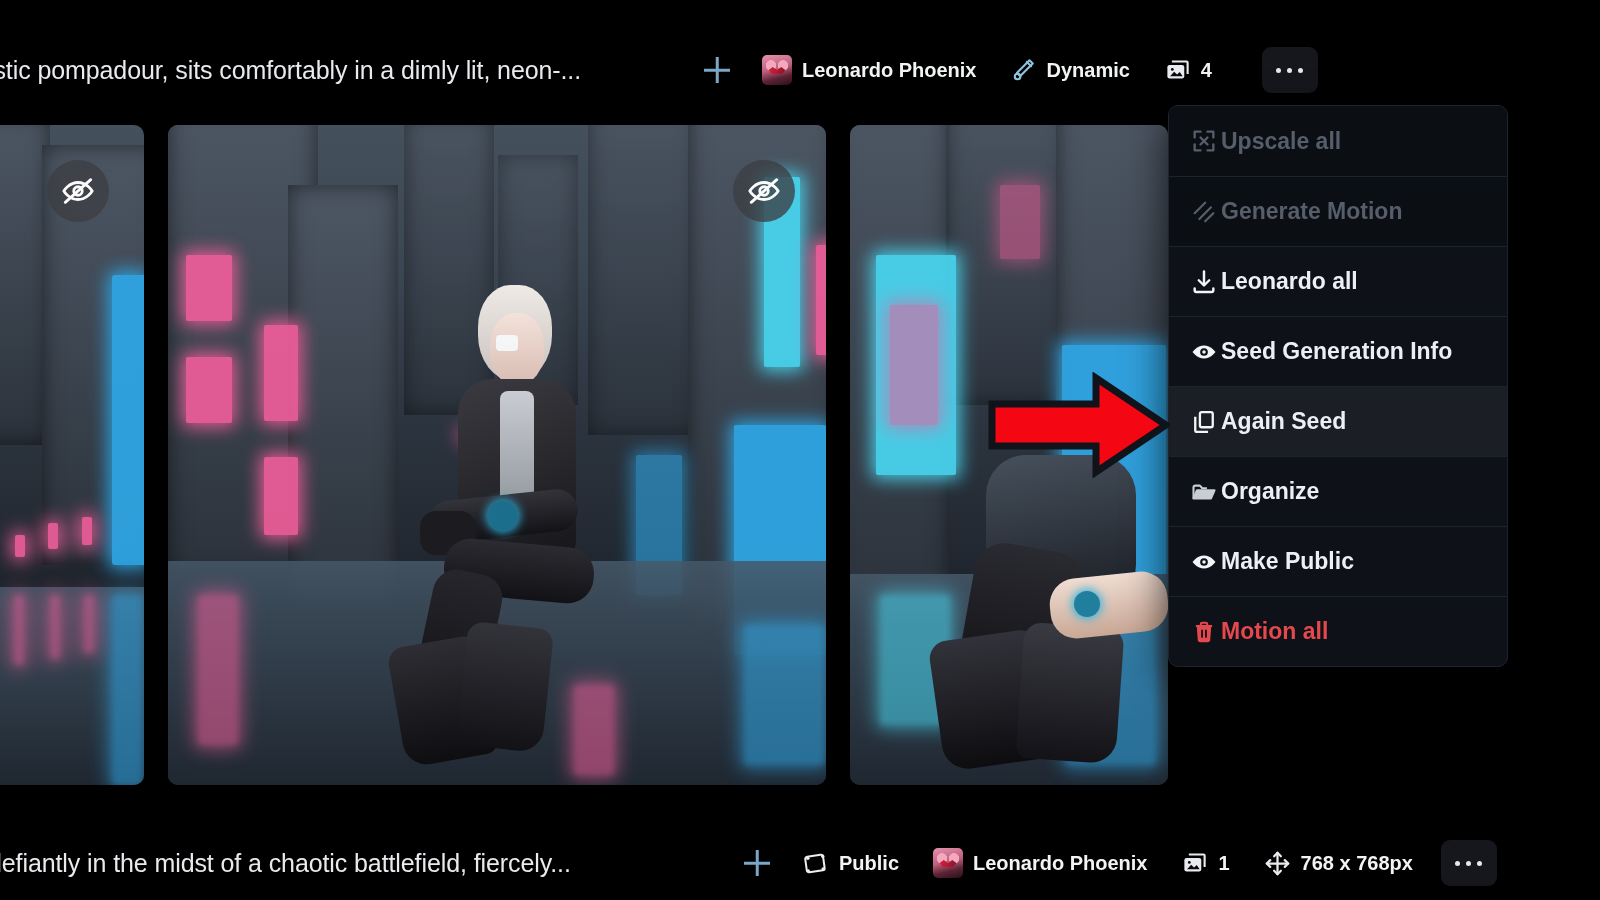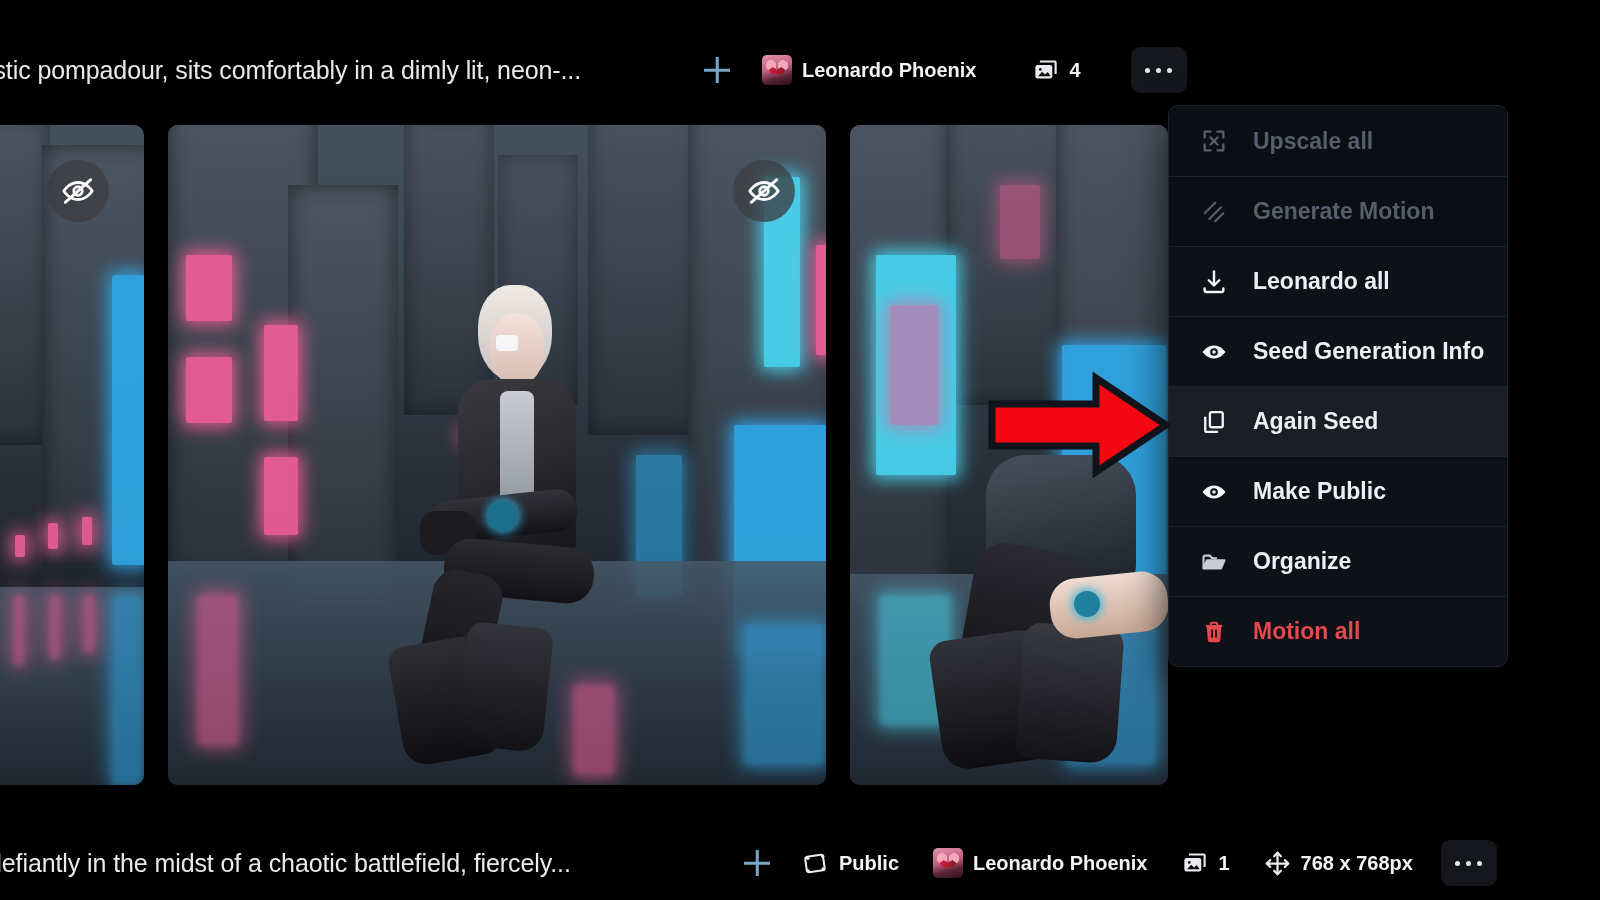--- a/index.html
+++ b/index.html
@@ -116,21 +116,21 @@
   
   #menu {
     position:absolute; left:1168px; top:105px; width:340px;
     background:#0e1117; border-radius:10px;
     border:1px solid #1d2430;
     box-shadow:0 14px 42px rgba(0,0,0,.75);
     overflow:hidden; z-index:40;
   }
   .menu-item {
     display:flex; align-items:center; height:70px;
-    padding-left:28px; gap:22px;
+    padding-left:18px; 
     border-top:1px solid #1b2230;
     color:#eceff3; font-size:23px; font-weight:700;
     white-space:nowrap;
   }
   .menu-item:first-child { border-top:none; }
   .menu-item .mi-icon {
     width:34px; display:flex; align-items:center; justify-content:center;
     flex:0 0 auto;
   }
   .menu-item.disabled { color:#575e6b; background:#0b0e13; }
@@ -260,20 +260,30 @@
     <div class="tb-gap"></div>
     <div class="plus-btn" title="Add"></div>
 
     <div class="tb-gap"></div>
     <div class="tb-item">
       <span class="avatar"></span>
       <span>Leonardo Phoenix</span>
     </div>
 
     <div class="tb-gap"></div>
+    <div class="tb-item">
+      <span>
+        <svg class="icon-svg" width="26" height="26" viewBox="0 0 24 24" fill="none" stroke="#8fc4de" stroke-width="1.9" stroke-linecap="round" stroke-linejoin="round">
+          <path d="M15.5 4.5l4 4"></path>
+          <path d="M18 3l3 3-11.5 11.5-3-3z"></path>
+          <circle cx="7" cy="18" r="2.6"></circle>
+        </svg>
+      </span>
+      <span>Dynamic</span>
+    </div>
 
     <div class="tb-gap"></div>
     <div class="tb-item">
       <span>
         <svg class="icon-svg" width="27" height="27" viewBox="0 0 24 24" fill="none" stroke="#e9ebee" stroke-width="1.9" stroke-linejoin="round">
           <path d="M7 4h13a1 1 0 0 1 1 1v10"></path>
           <rect x="3" y="7" width="15" height="12" rx="2" fill="#e9ebee" stroke="none"></rect>
           <path d="M5.4 17l3.6-4 2.6 2.6 2.4-2.2 2.6 3.6z" fill="#0a0a0a" stroke="none"></path>
           <circle cx="7.4" cy="11" r="1.25" fill="#0a0a0a" stroke="none"></circle>
         </svg>
@@ -398,37 +408,37 @@
         <svg class="icon-svg" width="28" height="28" viewBox="0 0 24 24" fill="none" stroke="#f2f4f7" stroke-width="2" stroke-linejoin="round">
           <rect x="8.5" y="3.5" width="11" height="13" rx="1.6"></rect>
           <path d="M15.5 20.5H6a1.5 1.5 0 0 1-1.5-1.5V7.5"></path>
         </svg>
       </span>
       <span>Again Seed</span>
     </div>
 
     <div class="menu-item">
       <span class="mi-icon">
+        <svg class="icon-svg" width="28" height="28" viewBox="0 0 24 24" fill="none" stroke="#c9cdd4" stroke-width="1.8" stroke-linejoin="round">
+          <path d="M3 17.5V8a1.5 1.5 0 0 1 1.5-1.5h4l2 2.3h4"></path>
+          <path d="M3 17.5l3-7h15l-3 7z" fill="#c9cdd4" stroke="#c9cdd4"></path>
+        </svg>
+      </span>
+      <span>Organize</span>
+    </div>
+
+    <div class="menu-item">
+      <span class="mi-icon">
         <svg class="icon-svg" width="28" height="28" viewBox="0 0 24 24" fill="none" stroke="#f2f4f7" stroke-width="2" stroke-linejoin="round">
           <path d="M2.2 12S6 6.4 12 6.4 21.8 12 21.8 12 18 17.6 12 17.6 2.2 12 2.2 12z" fill="#f2f4f7" stroke="none"></path>
           <circle cx="12" cy="12" r="3.3" fill="#0e1117" stroke="none"></circle>
           <circle cx="12" cy="12" r="1.5" fill="#f2f4f7" stroke="none"></circle>
         </svg>
       </span>
       <span>Make Public</span>
-    </div>
-
-    <div class="menu-item">
-      <span class="mi-icon">
-        <svg class="icon-svg" width="28" height="28" viewBox="0 0 24 24" fill="none" stroke="#c9cdd4" stroke-width="1.8" stroke-linejoin="round">
-          <path d="M3 17.5V8a1.5 1.5 0 0 1 1.5-1.5h4l2 2.3h4"></path>
-          <path d="M3 17.5l3-7h15l-3 7z" fill="#c9cdd4" stroke="#c9cdd4"></path>
-        </svg>
-      </span>
-      <span>Organize</span>
     </div>
 
     <div class="menu-item danger">
       <span class="mi-icon">
         <svg class="icon-svg" width="26" height="26" viewBox="0 0 24 24" fill="none" stroke="#e5484d" stroke-width="1.8" stroke-linejoin="round">
           <path d="M4.5 6.5h15"></path>
           <path d="M9 6.5V4.8A1.3 1.3 0 0 1 10.3 3.5h3.4A1.3 1.3 0 0 1 15 4.8v1.7"></path>
           <path d="M6.2 6.5h11.6l-.9 12.4a1.6 1.6 0 0 1-1.6 1.6H8.7a1.6 1.6 0 0 1-1.6-1.6z" fill="#e5484d"></path>
           <path d="M10.2 10.5v6M13.8 10.5v6" stroke="#0e1117" stroke-width="1.7" stroke-linecap="round"></path>
         </svg>

